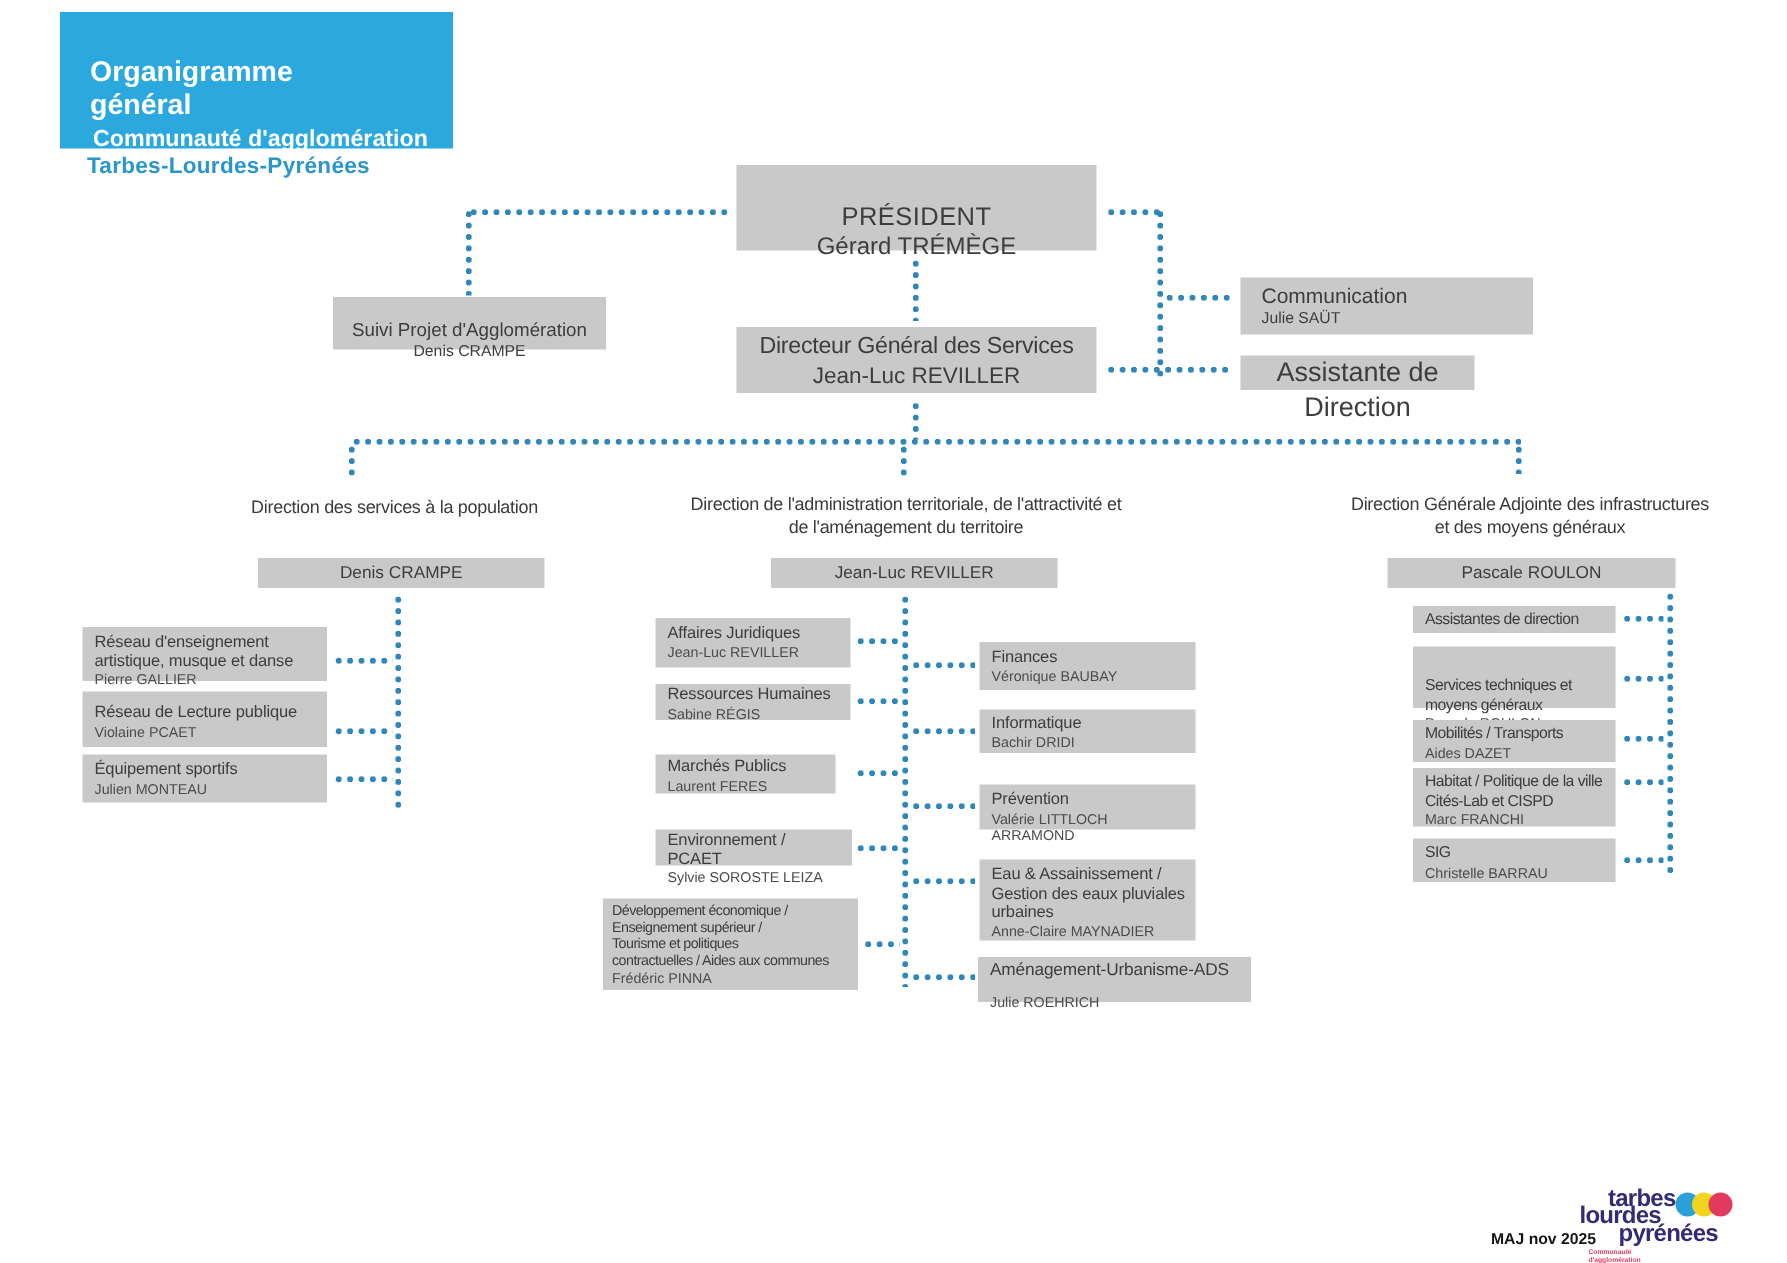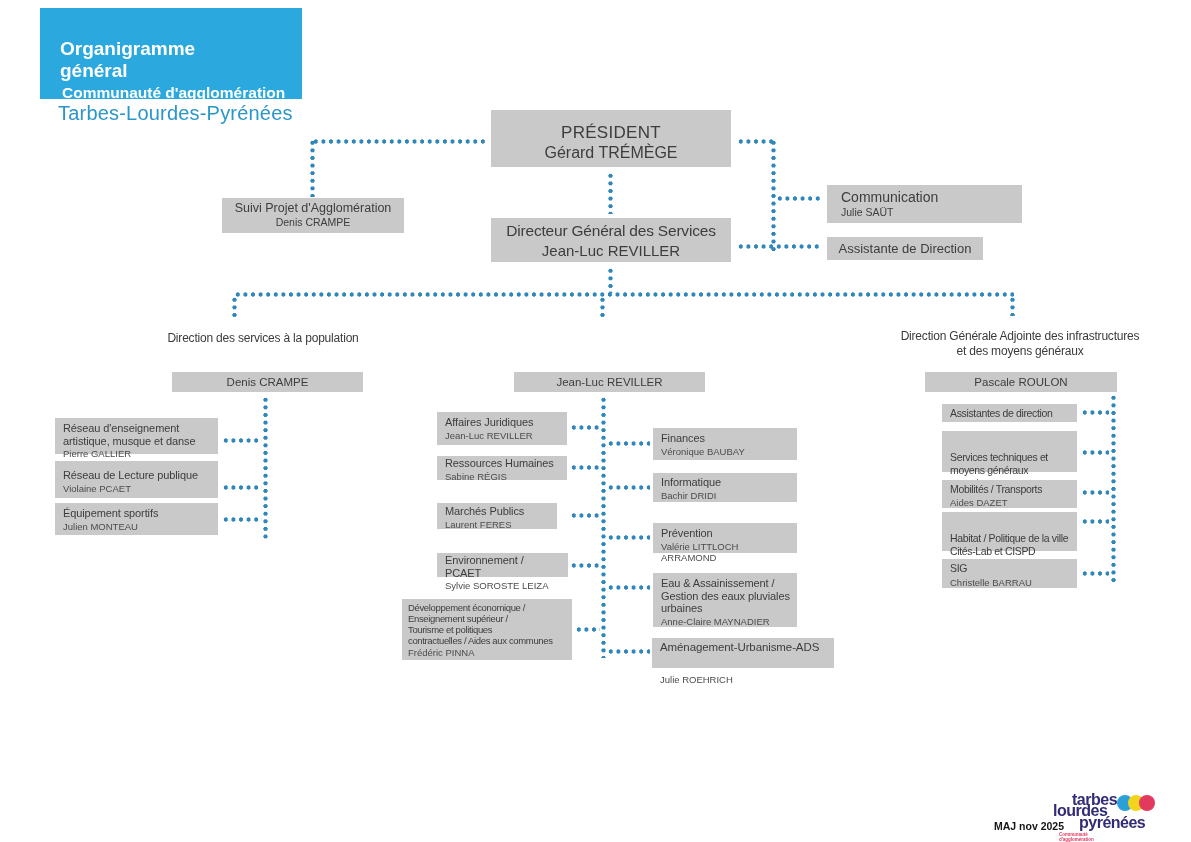--- a/index.html
+++ b/index.html
@@ -7,40 +7,40 @@
 body{font-family:"Liberation Sans",sans-serif;color:#3d3d3d}
 .canvas{position:relative;width:1191px;height:842px;background:#fff;overflow:hidden}
 .gbox{position:absolute;background:var(--box-gray,#c9c9c9);color:var(--text-dark,#3d3d3d)}
 .center{text-align:center}
 .pre{white-space:pre-line}
 
 
 .hdr{position:absolute;left:40px;top:8px;width:262px;height:91px;background:var(--header-blue,#2ba8de);color:#fff;padding:30px 0 0 20px}
 .hdr-t{font-size:19px;font-weight:700;line-height:22px}
 .hdr-s{font-size:15.5px;font-weight:600;line-height:20px;margin:1px 0 0 2px}
-.orgname{position:absolute;left:58px;top:102px;font-size:20px;font-weight:400;color:var(--orgname-blue,#2b96c9);letter-spacing:0.2px}
+.orgname{position:absolute;left:58px;top:102px;font-size:15px;font-weight:700;color:var(--orgname-blue,#2b96c9);letter-spacing:0.2px}
 
 
 .dh{position:absolute;height:5px;background-image:radial-gradient(circle 2.1px at 50% 50%,var(--dot-blue,#2e86ba) 97%,transparent 100%);background-size:7.6px 5px;background-repeat:repeat-x;background-position:left center}
 .dv{position:absolute;width:5px;background-image:radial-gradient(circle 2.1px at 50% 50%,var(--dot-blue,#2e86ba) 97%,transparent 100%);background-size:5px 7.6px;background-repeat:repeat-y;background-position:center top}
 
 
-.president{left:491px;top:110px;width:240px;height:57px;padding-top:12px}
+.president{left:491px;top:110px;width:240px;height:57px;padding-top:24px}
 .president .t{font-size:17px;line-height:21px;letter-spacing:0.3px}
 .president .n{font-size:16px;line-height:20px}
 .dgs{left:491px;top:218px;width:240px;height:44px;padding-top:2px}
 .dgs .t{font-size:15.5px;line-height:21px;letter-spacing:-0.2px}
 .dgs .n{font-size:15px;line-height:19px}
-.suivi{left:222px;top:198px;width:182px;height:35px;padding-top:3px}
+.suivi{left:222px;top:198px;width:182px;height:35px;padding-top:15px}
 .suivi .t{font-size:12.5px;line-height:15px}
 .suivi .n{font-size:10.5px;line-height:13px}
 .commu{left:827px;top:185px;width:195px;height:38px;padding:4px 0 0 14px}
 .commu .t{font-size:14px;line-height:17px}
 .commu .n{font-size:10.5px;line-height:13px}
-.assist{left:827px;top:237px;width:156px;height:23px;font-size:13px;line-height:23px}
+.assist{left:827px;top:237px;width:156px;height:23px;font-size:18px;line-height:23px}
 
 
 .dirlabel{position:absolute;color:#3b3b3b;font-size:12px;line-height:14.5px;text-align:center;letter-spacing:-0.2px;white-space:pre-line}
 .mgr{font-size:11.5px;line-height:20px;text-align:center}
 
 
 .svc{padding:4px 6px 0 8px}
 .svc .t{font-size:11px;line-height:12.5px;letter-spacing:-0.1px;white-space:pre-line}
 .svc .n{font-size:9.5px;line-height:11px;color:#4c4c4c;margin-top:1px}
 .tight .t{font-size:10.5px;letter-spacing:-0.35px}
@@ -100,20 +100,22 @@
   <div class="dv" style="left:771px;top:139px;height:112px"></div>
   <div class="dh" style="left:776px;top:196px;width:46px"></div>
   <div class="dh" style="left:737px;top:244px;width:84px"></div>
   <div class="dv" style="left:608px;top:267px;height:26px"></div>
   <div class="dh" style="left:234px;top:292px;width:780px"></div>
   <div class="dv" style="left:232px;top:296px;height:22px"></div>
   <div class="dv" style="left:600px;top:296px;height:22px"></div>
   <div class="dv" style="left:1010px;top:296px;height:20px"></div>
 
   <div class="dirlabel" style="left:118px;top:331px;width:290px">Direction des services à la population</div>
+  <div class="dirlabel" style="left:419px;top:329px;width:370px">Direction de l'administration territoriale, de l'attractivité et
+de l'aménagement du territoire</div>
   <div class="dirlabel" style="left:855px;top:329px;width:330px">Direction Générale Adjointe des infrastructures
 et des moyens généraux</div>
 
   <div class="gbox mgr" style="left:172px;top:372px;width:191px;height:20px">Denis CRAMPE</div>
   <div class="gbox mgr" style="left:514px;top:372px;width:191px;height:20px">Jean-Luc REVILLER</div>
   <div class="gbox mgr" style="left:925px;top:372px;width:192px;height:20px">Pascale ROULON</div>
 
   <div class="gbox svc" style="left:55px;top:418px;width:163px;height:36px">
     <div class="t pre">Réseau d'enseignement
 artistique, musque et danse</div>
@@ -170,21 +172,21 @@
     <div class="n">Valérie LITTLOCH ARRAMOND</div>
   </div>
   <div class="gbox svc" style="left:653px;top:573px;width:144px;height:54px;padding-top:4px">
     <div class="t pre">Eau &amp; Assainissement /
 Gestion des eaux pluviales
 urbaines</div>
     <div class="n">Anne-Claire MAYNADIER</div>
   </div>
   <div class="gbox svc" style="left:652px;top:638px;width:182px;height:30px;padding-top:3px">
     <div class="t" style="font-size:11.5px">Aménagement-Urbanisme-ADS</div>
-    <div class="n" style="margin-top:20px">Julie ROEHRICH</div>
+    <div class="n" style="margin-top:9px">Julie ROEHRICH</div>
   </div>
 
   <div class="dv" style="left:601px;top:396px;height:262px"></div>
   <div class="dh" style="left:570px;top:425px;width:30px"></div>
   <div class="dh" style="left:607px;top:441px;width:43px"></div>
   <div class="dh" style="left:570px;top:465px;width:30px"></div>
   <div class="dh" style="left:607px;top:485px;width:43px"></div>
   <div class="dh" style="left:570px;top:513px;width:30px"></div>
   <div class="dh" style="left:607px;top:535px;width:43px"></div>
   <div class="dh" style="left:570px;top:563px;width:30px"></div>
@@ -197,21 +199,21 @@
   </div>
   <div class="gbox svc tight" style="left:942px;top:431px;width:135px;height:41px;padding-top:20px">
     <div class="t pre">Services techniques et
 moyens généraux</div>
     <div class="n">Pascale ROULON</div>
   </div>
   <div class="gbox svc tight" style="left:942px;top:480px;width:135px;height:28px;padding-top:3px">
     <div class="t">Mobilités / Transports</div>
     <div class="n">Aides DAZET</div>
   </div>
-  <div class="gbox svc tight" style="left:942px;top:512px;width:135px;height:39px;padding-top:20px">
+  <div class="gbox svc tight" style="left:942px;top:512px;width:135px;height:39px;padding-top:3px">
     <div class="t pre">Habitat / Politique de la ville
 Cités-Lab et CISPD</div>
     <div class="n">Marc FRANCHI</div>
   </div>
   <div class="gbox svc tight" style="left:942px;top:559px;width:135px;height:29px;padding-top:3px">
     <div class="t">SIG</div>
     <div class="n" style="margin-top:2px">Christelle BARRAU</div>
   </div>
 
   <div class="dv" style="left:1111px;top:394px;height:190px"></div>

